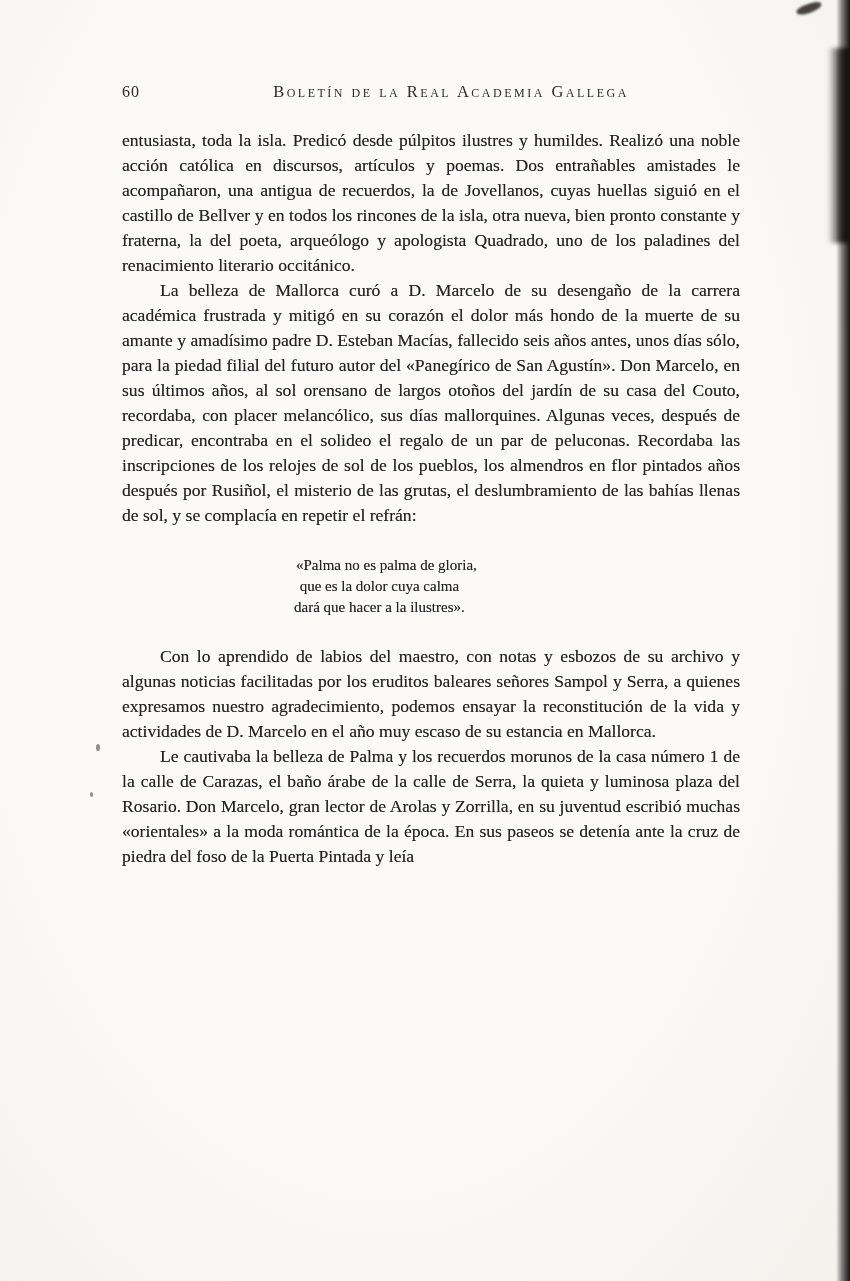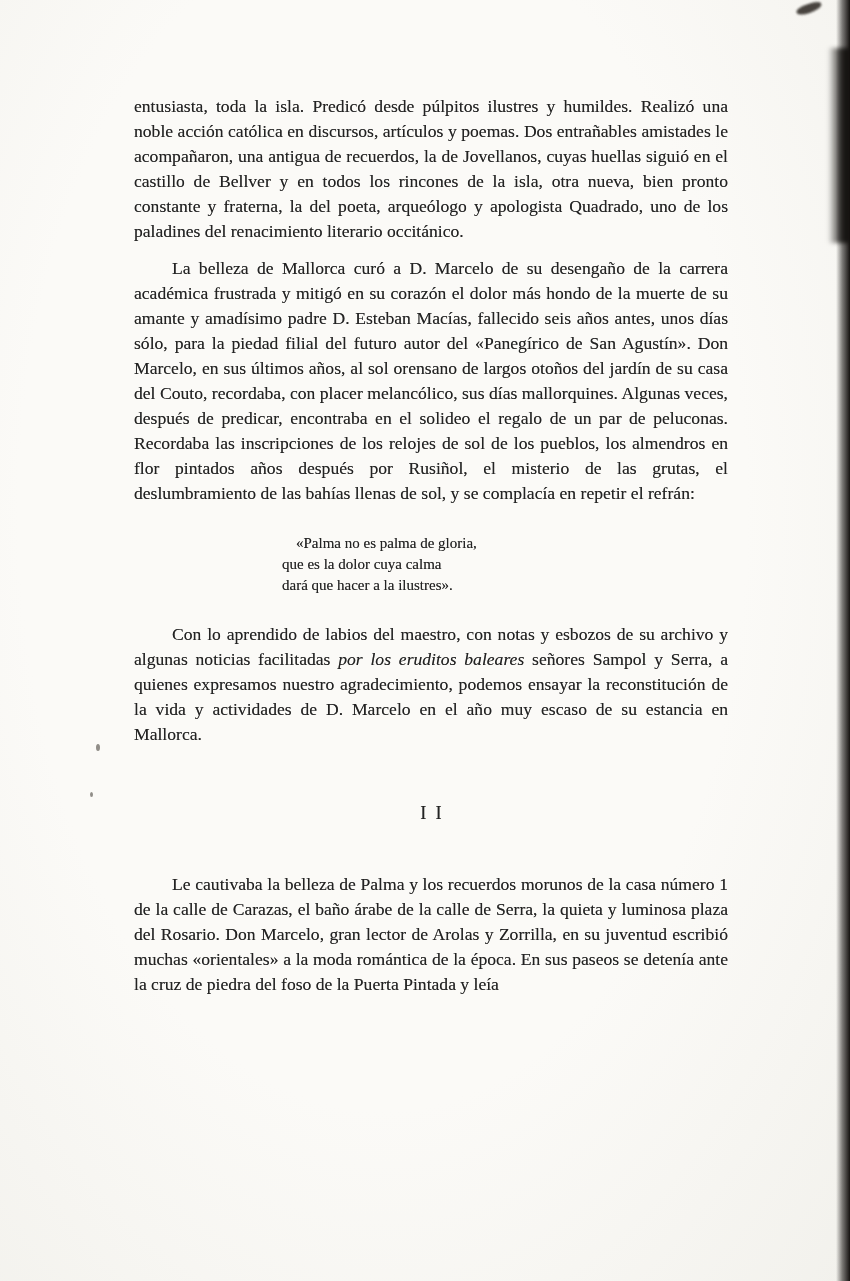--- a/index.html
+++ b/index.html
@@ -79,70 +79,73 @@
     color: #2b2b2b;
     padding-right: 70px;
   }
 
   .text-block {
     font-size: 17.6px;
     line-height: 25px;
     text-align: justify;
     text-shadow: 0 0 0.4px rgba(0,0,0,0.45);
   }
-  .para { margin: 12px; }
+  .para { margin: 0; }
   .para.indent { text-indent: 38px; }
 
   .verse {
     margin: 27px 0 26px 0;
-    text-align: left;
+    text-align: center;
     font-size: 15px;
     line-height: 21px;
     width: fit-content;
     margin-left: 160px;
   }
   .verse .verse-line { white-space: nowrap; }
   .verse .verse-line:first-child { padding-left: 14px; }
 
   .section-heading {
     margin: 54px 0 46px 0;
     text-align: center;
     font-size: 18.5px;
     font-weight: normal;
     letter-spacing: 9px;
     text-indent: 9px; 
     color: #232323;
   }
-  .italic-seg { font-style: italic; }
+  .italic-seg { }
 </style>
 </head>
 <body>
 
 <div class="page">
 
   <div class="scan-edge"></div>
   <div class="scan-blob-top"></div>
   <div class="scan-mark-corner"></div>
   <div class="speck-1"></div>
   <div class="speck-2"></div>
 
+  <div class="header">
+    <span class="page-num">60</span>
+    <span class="header-title">Boletín de la Real Academia Gallega</span>
+  </div>
 
   <div class="text-block">
 
     <p class="para">entusiasta, toda la isla. Predicó desde púlpitos ilustres y humildes. Realizó una noble acción católica en discursos, artículos y poemas. Dos entrañables amistades le acompañaron, una antigua de recuerdos, la de Jovellanos, cuyas huellas siguió en el castillo de Bellver y en todos los rincones de la isla, otra nueva, bien pronto constante y fraterna, la del poeta, arqueólogo y apologista Quadrado, uno de los paladines del renacimiento literario occitánico.</p>
 
     <p class="para indent">La belleza de Mallorca curó a D. Marcelo de su desengaño de la carrera académica frustrada y mitigó en su corazón el dolor más hondo de la muerte de su amante y amadísimo padre D. Esteban Macías, fallecido seis años antes, unos días sólo, para la piedad filial del futuro autor del «Panegírico de San Agustín». Don Marcelo, en sus últimos años, al sol orensano de largos otoños del jardín de su casa del Couto, recordaba, con placer melancólico, sus días mallorquines. Algunas veces, después de predicar, encontraba en el solideo el regalo de un par de peluconas. Recordaba las inscripciones de los relojes de sol de los pueblos, los almendros en flor pintados años después por Rusiñol, el misterio de las grutas, el deslumbramiento de las bahías llenas de sol, y se complacía en repetir el refrán:</p>
 
     <div class="verse">
       <div class="verse-line">«Palma no es palma de gloria,</div>
       <div class="verse-line">que es la dolor cuya calma</div>
       <div class="verse-line">dará que hacer a la ilustres».</div>
     </div>
 
     <p class="para indent"><span>Con lo aprendido de labios del maestro, con notas y esbozos de su archivo y algunas noticias facilitadas </span><span class="italic-seg">por los eruditos baleares</span><span> señores Sampol y Serra, a quienes expresamos nuestro agradecimiento, podemos ensayar la reconstitución de la vida y actividades de D. Marcelo en el año muy escaso de su estancia en Mallorca.</span></p>
 
-    <h2 class="section-heading">II</h2>
 
     <p class="para indent">Le cautivaba la belleza de Palma y los recuerdos morunos de la casa número 1 de la calle de Carazas, el baño árabe de la calle de Serra, la quieta y luminosa plaza del Rosario. Don Marcelo, gran lector de Arolas y Zorrilla, en su juventud escribió muchas «orientales» a la moda romántica de la época. En sus paseos se detenía ante la cruz de piedra del foso de la Puerta Pintada y leía</p>
 
   </div>
 
 </div>
 
 </body></html>

